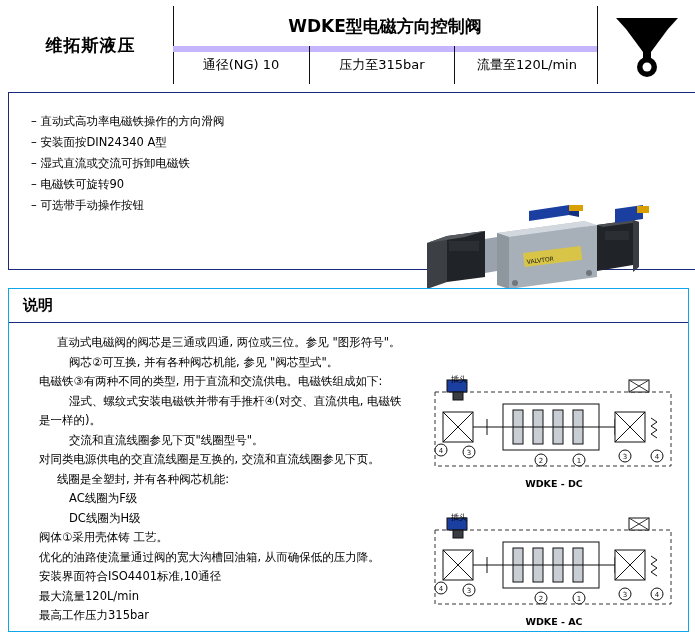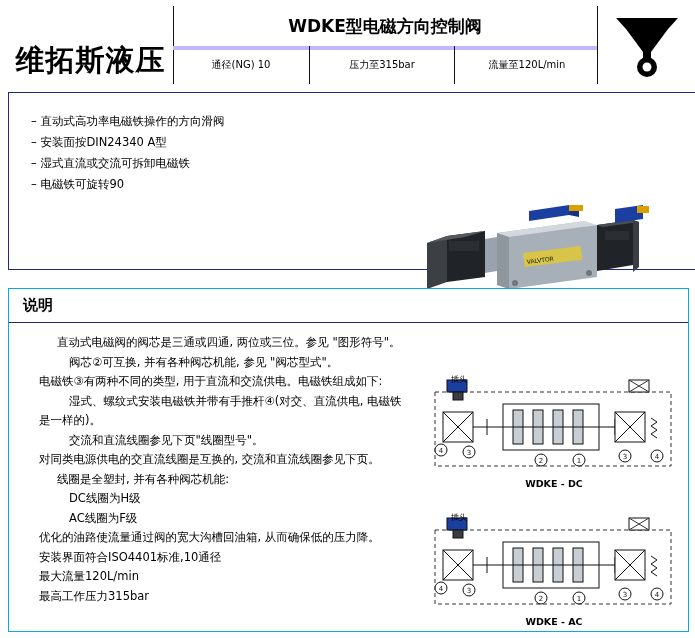--- a/index.html
+++ b/index.html
@@ -11,41 +11,41 @@
     position:relative;
     overflow:hidden;
   }
   .page{position:relative;width:695px;height:638px;}
 
   
   .header{
     position:absolute;left:8px;top:6px;width:679px;height:78px;
   }
   .brand{
-    position:absolute;left:0;top:16px;width:165px;height:78px;
+    position:absolute;left:0;top:0;width:165px;height:78px;
     display:flex;align-items:center;justify-content:center;
-    font-size:29px;font-weight:bold;letter-spacing:1px;
+    font-size:17px;font-weight:bold;letter-spacing:1px;
     font-family:Liberation Mono, monospace;
   }
   .hdr-mid{
     position:absolute;left:165px;top:0;width:424px;height:78px;
   }
   .hdr-title{
     position:absolute;left:0;top:0;width:424px;height:40px;
     display:flex;align-items:center;justify-content:center;
     font-size:17px;font-weight:bold;
-    border-bottom:4px solid #c4b5fd;
+    border-bottom:6px solid #c4b5fd;
   }
   .hdr-cells{
     position:absolute;left:0;top:40px;width:424px;height:38px;
     display:flex;
   }
   .hdr-cell{
     flex:1;display:flex;align-items:center;justify-content:center;
-    font-size:10px;
+    font-size:13px;
     border-right:1px solid #111;
   }
   .hdr-cell:last-child{border-right:none;}
   .hdr-cell.c1{flex:0 0 136px;}
   .hdr-cell.c2{flex:0 0 144px;}
   .hdr-cell.c3{flex:0 0 144px;}
   .hdr-vline{
     position:absolute;left:165px;top:0;width:1px;height:78px;background:#111;
   }
   .hdr-vline2{
@@ -129,20 +129,21 @@
       </svg>
     </div>
   </div>
 
   <div class="featbox">
     <div class="feat-list">
       <div>– 直动式高功率电磁铁操作的方向滑阀</div>
       <div>– 安装面按DIN24340 A型</div>
       <div>– 湿式直流或交流可拆卸电磁铁</div>
       <div>– 电磁铁可旋转90</div>
+      <div>– 可选带手动操作按钮</div>
     </div>
 
     <div class="valve">
       <svg width="240" height="120" viewBox="0 0 240 120">
 
         <g>
           <path d="M8 40 L28 33 L28 79 L8 86 Z" fill="#3c4045"></path>
           <path d="M28 33 L66 28 L66 74 L28 79 Z" fill="#202327"></path>
           <path d="M8 40 L28 33 L66 28 L46 34 Z" fill="#55595e"></path>
           <rect x="30" y="38" width="30" height="10" fill="#2b2e32"></rect>
@@ -182,22 +183,23 @@
 
     <div class="desc-body">
       <p class="ind1">直动式电磁阀的阀芯是三通或四通, 两位或三位。参见 "图形符号"。</p>
       <p class="ind2">阀芯②可互换, 并有各种阀芯机能, 参见 "阀芯型式"。</p>
       <p>电磁铁③有两种不同的类型, 用于直流和交流供电。电磁铁组成如下:</p>
       <p class="ind2">湿式、螺纹式安装电磁铁并带有手推杆④(对交、直流供电, 电磁铁</p>
       <p>是一样的)。</p>
       <p class="ind2">交流和直流线圈参见下页"线圈型号"。</p>
       <p>对同类电源供电的交直流线圈是互换的, 交流和直流线圈参见下页。</p>
       <p class="ind1">线圈是全塑封, 并有各种阀芯机能:</p>
+      <p class="ind2">AC线圈为F级</p>
       <p class="ind2">DC线圈为H级</p>
-      <p class="ind2">AC线圈为F级</p>
+      <p>阀体①采用壳体铸  工艺。</p>
       <p>优化的油路使流量通过阀的宽大沟槽回油箱, 从而确保低的压力降。</p>
       <p>安装界面符合ISO4401标准,10通径</p>
       <p>最大流量120L/min</p>
       <p>最高工作压力315bar</p>
     </div>
 
     <div class="schem" style="left:420px;top:58px;width:250px;height:130px;">
       <div class="sm-label" style="position:absolute;left:22px;top:0;">插头</div>
       <svg width="250" height="118" viewBox="0 0 250 118">
         <g stroke="#111" fill="none" stroke-width="1">

